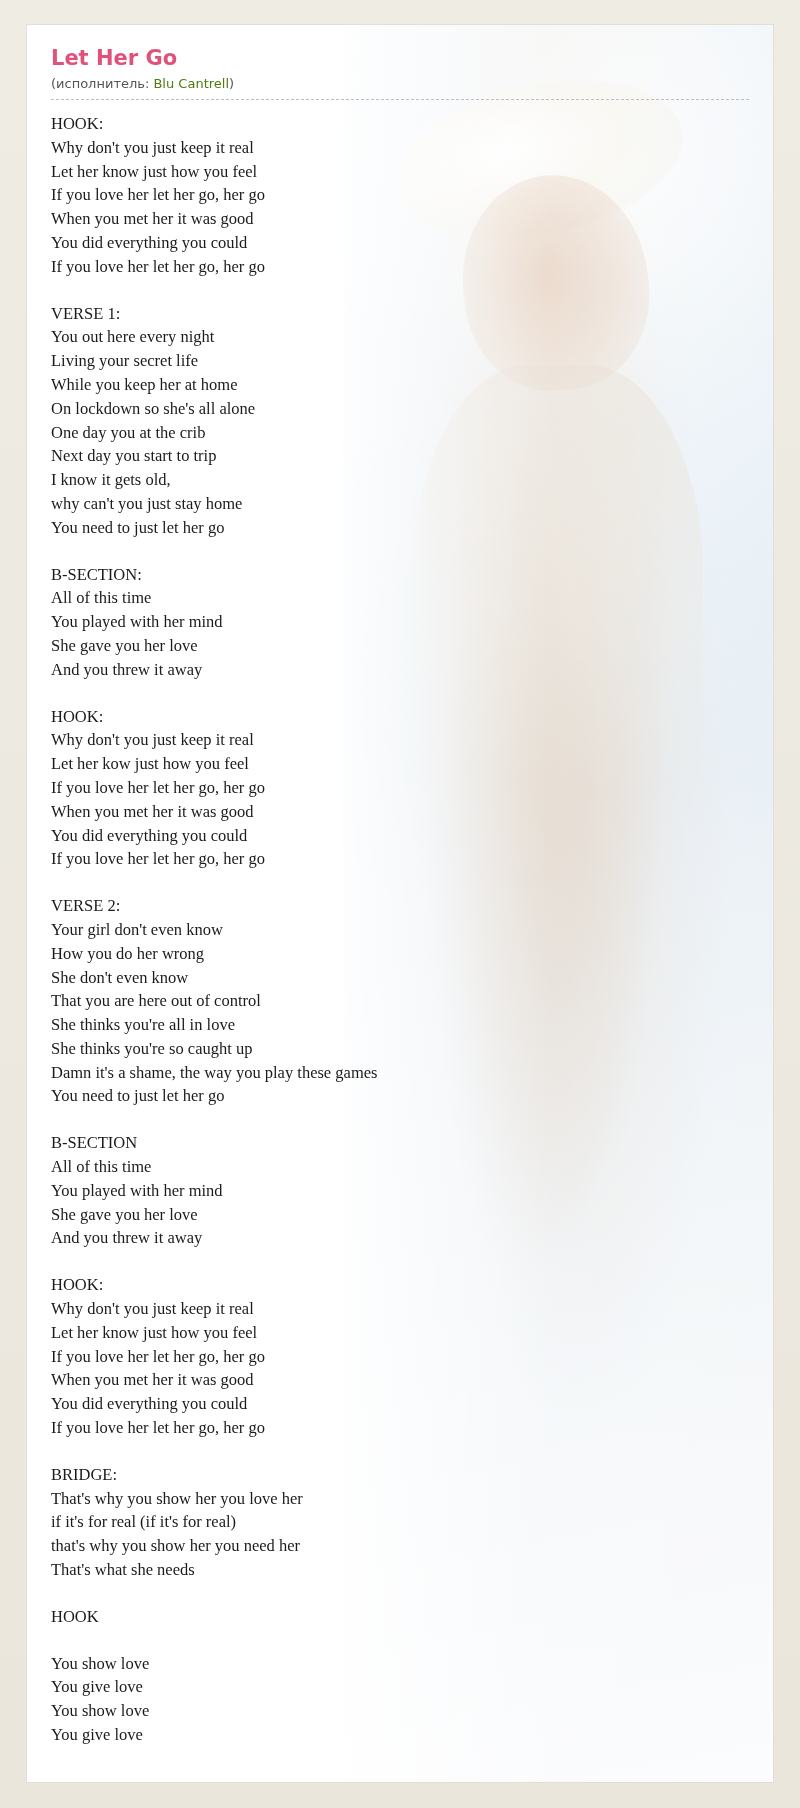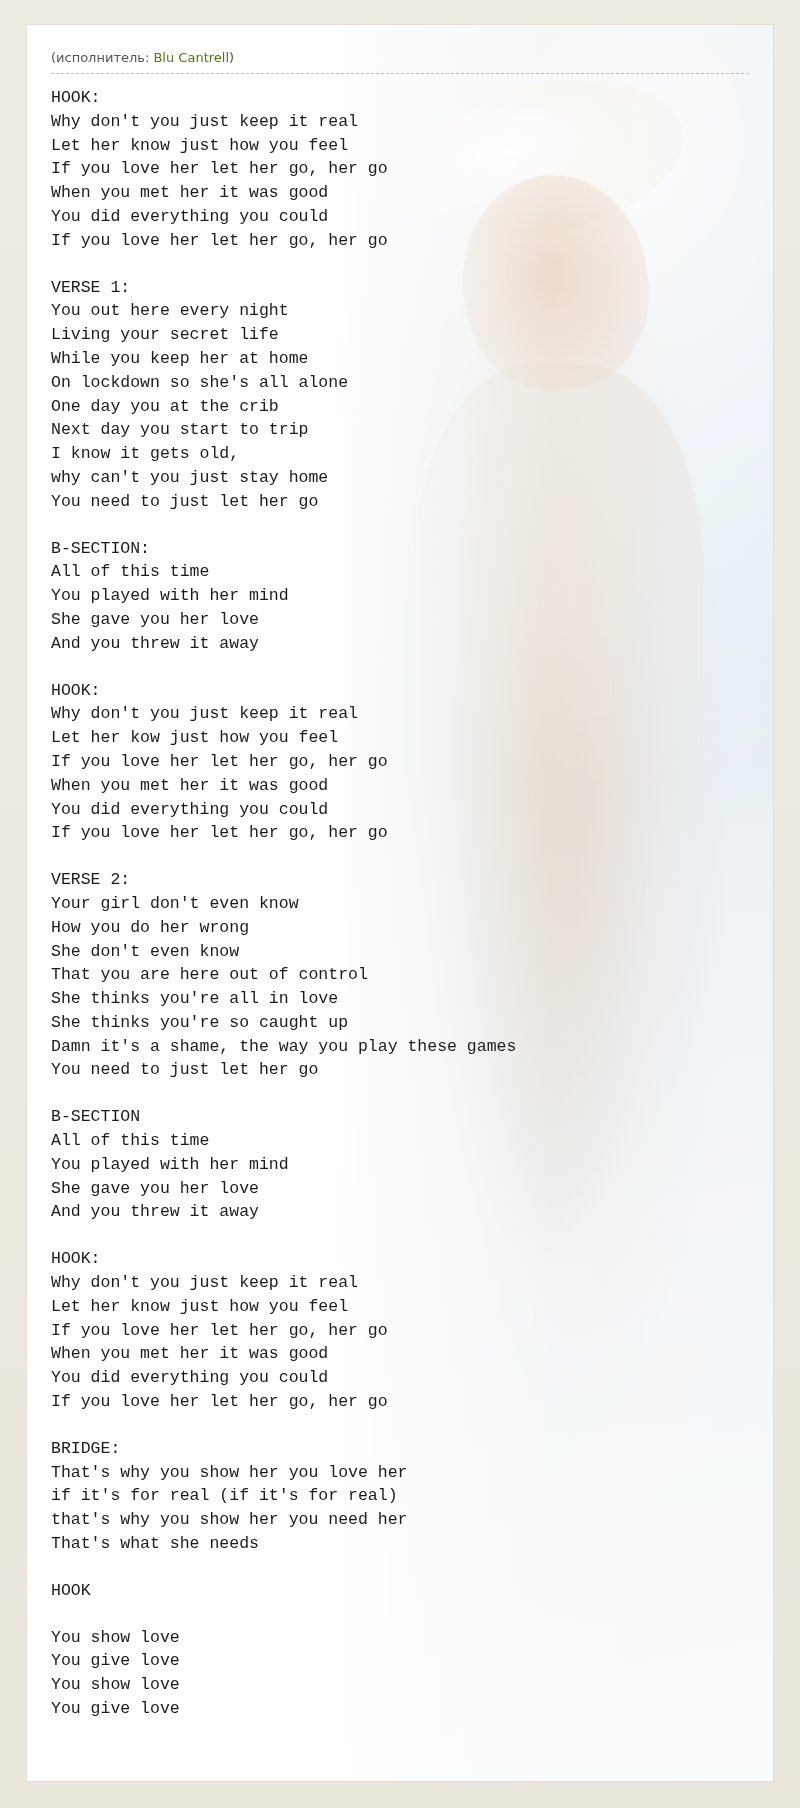--- a/index.html
+++ b/index.html
@@ -109,21 +109,21 @@
     margin: 6px 0 12px 0;
     border: 0;
     border-top: 1px dashed #c8b9c6;
     height: 0;
   }
   .lyrics {
     font-size: 16.5px;
     line-height: 23.8px;
     color: #1b1b1b;
     white-space: pre-wrap;
-    font-family: Liberation Mono, monospace;
+    font-family: Liberation Serif, serif;
   }
   .block {
     margin: 0 0 23px 0;
   }
   .block:last-child {
     margin-bottom: 17px;
   }
   .line {
     display: block;
   }
@@ -134,20 +134,21 @@
 <div class="page">
   <div class="card">
 
     <div class="photo">
       <div class="hat"></div>
       <div class="face"></div>
       <div class="body"></div>
     </div>
 
     <div class="content">
+      <h1 class="title">Let Her Go</h1>
 
       <p class="subtitle">
         <span>(исполнитель:</span>
         <a href="#">Blu Cantrell</a><span>)</span>
       </p>
 
       <hr class="divider">
 
       <div class="lyrics"><div class="block"><span class="line">HOOK:</span><span class="line">Why don't you just keep it real</span><span class="line">Let her know just how you feel</span><span class="line">If you love her let her go, her go</span><span class="line">When you met her it was good</span><span class="line">You did everything you could</span><span class="line">If you love her let her go, her go</span></div><div class="block"><span class="line">VERSE 1:</span><span class="line">You out here every night</span><span class="line">Living your secret life</span><span class="line">While you keep her at home</span><span class="line">On lockdown so she's all alone</span><span class="line">One day you at the crib</span><span class="line">Next day you start to trip</span><span class="line">I know it gets old,</span><span class="line">why can't you just stay home</span><span class="line">You need to just let her go</span></div><div class="block"><span class="line">B-SECTION:</span><span class="line">All of this time</span><span class="line">You played with her mind</span><span class="line">She gave you her love</span><span class="line">And you threw it away</span></div><div class="block"><span class="line">HOOK:</span><span class="line">Why don't you just keep it real</span><span class="line">Let her kow just how you feel</span><span class="line">If you love her let her go, her go</span><span class="line">When you met her it was good</span><span class="line">You did everything you could</span><span class="line">If you love her let her go, her go</span></div><div class="block"><span class="line">VERSE 2:</span><span class="line">Your girl don't even know</span><span class="line">How you do her wrong</span><span class="line">She don't even know</span><span class="line">That you are here out of control</span><span class="line">She thinks you're all in love</span><span class="line">She thinks you're so caught up</span><span class="line">Damn it's a shame, the way you play these games</span><span class="line">You need to just let her go</span></div><div class="block"><span class="line">B-SECTION</span><span class="line">All of this time</span><span class="line">You played with her mind</span><span class="line">She gave you her love</span><span class="line">And you threw it away</span></div><div class="block"><span class="line">HOOK:</span><span class="line">Why don't you just keep it real</span><span class="line">Let her know just how you feel</span><span class="line">If you love her let her go, her go</span><span class="line">When you met her it was good</span><span class="line">You did everything you could</span><span class="line">If you love her let her go, her go</span></div><div class="block"><span class="line">BRIDGE:</span><span class="line">That's why you show her you love her</span><span class="line">if it's for real (if it's for real)</span><span class="line">that's why you show her you need her</span><span class="line">That's what she needs</span></div><div class="block"><span class="line">HOOK</span></div><div class="block"><span class="line">You show love</span><span class="line">You give love</span><span class="line">You show love</span><span class="line">You give love</span></div></div>
     </div>

